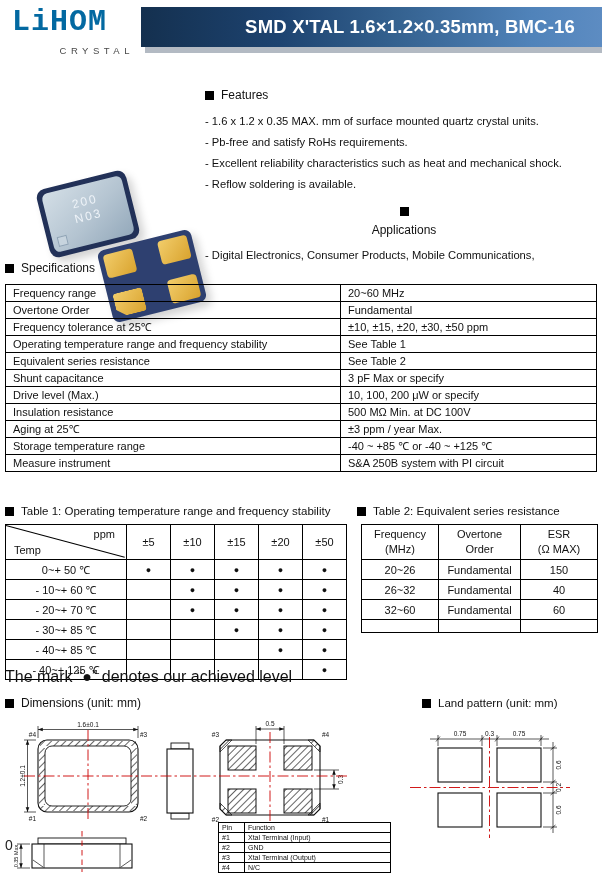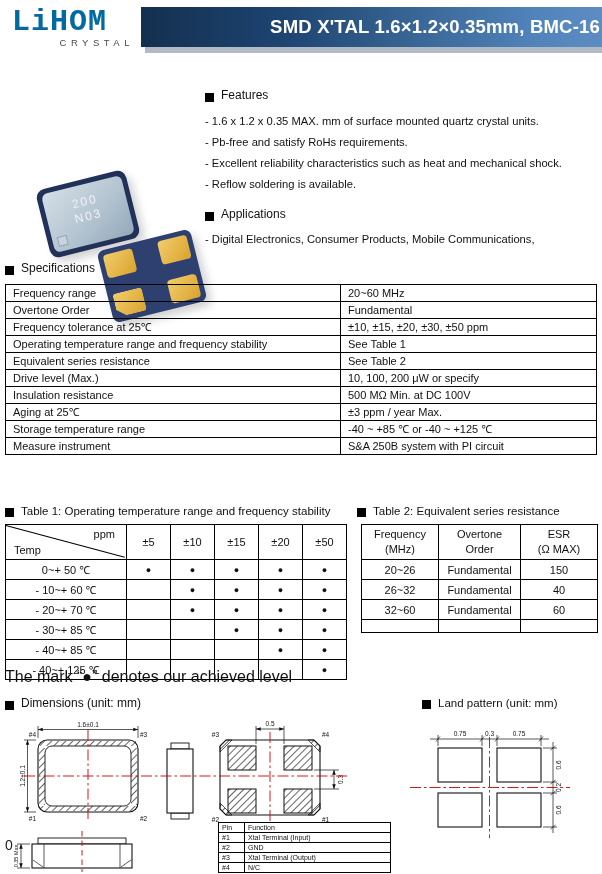--- a/index.html
+++ b/index.html
@@ -3,24 +3,24 @@
 <meta charset="utf-8">
 <style>
   html,body { margin:0; padding:0; background:#fff; }
   .page { position:relative; width:602px; height:874px; background:#fff; overflow:hidden;
           font-family:"Liberation Sans",sans-serif; color:#111; }
 
   
   .logo { position:absolute; left:12px; top:8px; width:122px; }
   .logo-main { font-family:Liberation Mono, monospace; font-weight:bold; font-size:30px;
                line-height:28px; color:#0369a1; letter-spacing:1px; }
-  .logo-sub { font-size:9.5px; color:#4a4a4a; letter-spacing:4.5px; text-align:right; margin-top:1px; }
+  .logo-sub { font-size:9.5px; color:#4a4a4a; letter-spacing:4.5px; text-align:right; margin-top:9px; }
   .banner { position:absolute; left:141px; top:7px; width:461px; height:40px; box-sizing:border-box;
             background:linear-gradient(90deg,#14304f 0%,#1d4370 30%,#34618f 55%,#5083ba 85%,#5d8cc2 100%);
-            display:flex; align-items:center; justify-content:flex-end; padding-right:2px; }
+            display:flex; align-items:center; justify-content:flex-end; padding-right:27px; }
   .banner-title { color:#fff; font-size:18.5px; font-weight:bold; letter-spacing:0.2px; white-space:nowrap; }
   .banner-shadow { position:absolute; left:145px; top:47px; width:457px; height:6px; background:#b3bac3; }
 
   
   .photo { position:absolute; left:10px; top:84px; width:192px; height:172px; }
   .chipA { position:absolute; left:32px; top:95px; width:92px; height:70px; transform:rotate(-14deg);
            background:#223158; border-radius:9px; padding:5px; box-sizing:border-box;
            box-shadow:4px 6px 8px rgba(0,0,0,0.18); }
   .chipA .lid { position:relative; width:100%; height:100%; border-radius:6px;
                 background:linear-gradient(145deg,#d3dee6 0%,#b4c4d1 55%,#94a9bb 100%); }
@@ -30,26 +30,26 @@
   .chipB { position:absolute; left:94px; top:155px; width:96px; height:74px; transform:rotate(-14deg);
            background:#2e4070; border-radius:7px; box-shadow:4px 6px 8px rgba(0,0,0,0.18); }
   .pad { position:absolute; width:30px; height:24px; border-radius:4px;
          background:linear-gradient(135deg,#f2cd6b,#d9a32e); }
   .pad.tl { left:5px; top:5px; }
   .pad.tr { right:5px; top:5px; }
   .pad.bl { left:5px; bottom:5px; clip-path:polygon(0 0,100% 0,100% 100%,30% 100%,0 68%); }
   .pad.br { right:5px; bottom:5px; }
 
   
-  .h { display:flex; align-items:flex-end; gap:7px; font-size:12px; white-space:nowrap; }
+  .h { display:flex; align-items:center; gap:7px; font-size:12px; white-space:nowrap; }
   .sq { width:9px; height:9px; background:#000; flex:none; }
   .features { position:absolute; left:205px; top:88px; width:398px; font-size:11.2px; }
   .features .h { margin-bottom:9px; }
   .feat-item { line-height:21px; white-space:nowrap; }
-  .features .h2 { margin-top:12px; margin-bottom:8px; }
+  .features .h2 { margin-top:12px; margin-bottom:8px;flex-direction:column; }
   .spec-h { position:absolute; left:5px; top:261px; }
   .t1-h { position:absolute; left:5px; top:505px; font-size:11.5px; }
   .t2-h { position:absolute; left:357px; top:505px; font-size:11.5px; }
   .dim-h { position:absolute; left:5px; top:696px; }
   .land-h { position:absolute; left:422px; top:697px; font-size:11.5px; }
 
   
   .spec-table { position:absolute; left:5px; top:284px; width:592px; border-collapse:collapse;
                 table-layout:fixed; font-size:11px; }
   .spec-table td { border:1px solid #000; height:16px; line-height:15px; padding:0 4px 0 7px;
@@ -163,20 +163,24 @@
           <td>Frequency tolerance at 25℃</td>
           <td>±10, ±15, ±20, ±30, ±50 ppm</td>
         </tr>
       <tr>
           <td>Operating temperature range and frequency stability</td>
           <td>See Table 1</td>
         </tr>
       <tr>
           <td>Equivalent series resistance</td>
           <td>See Table 2</td>
+        </tr>
+      <tr>
+          <td>Shunt capacitance</td>
+          <td>3 pF Max or specify</td>
         </tr>
       <tr>
           <td>Drive level (Max.)</td>
           <td>10, 100, 200 μW or specify</td>
         </tr>
       <tr>
           <td>Insulation resistance</td>
           <td>500 MΩ Min. at DC 100V</td>
         </tr>
       <tr>

